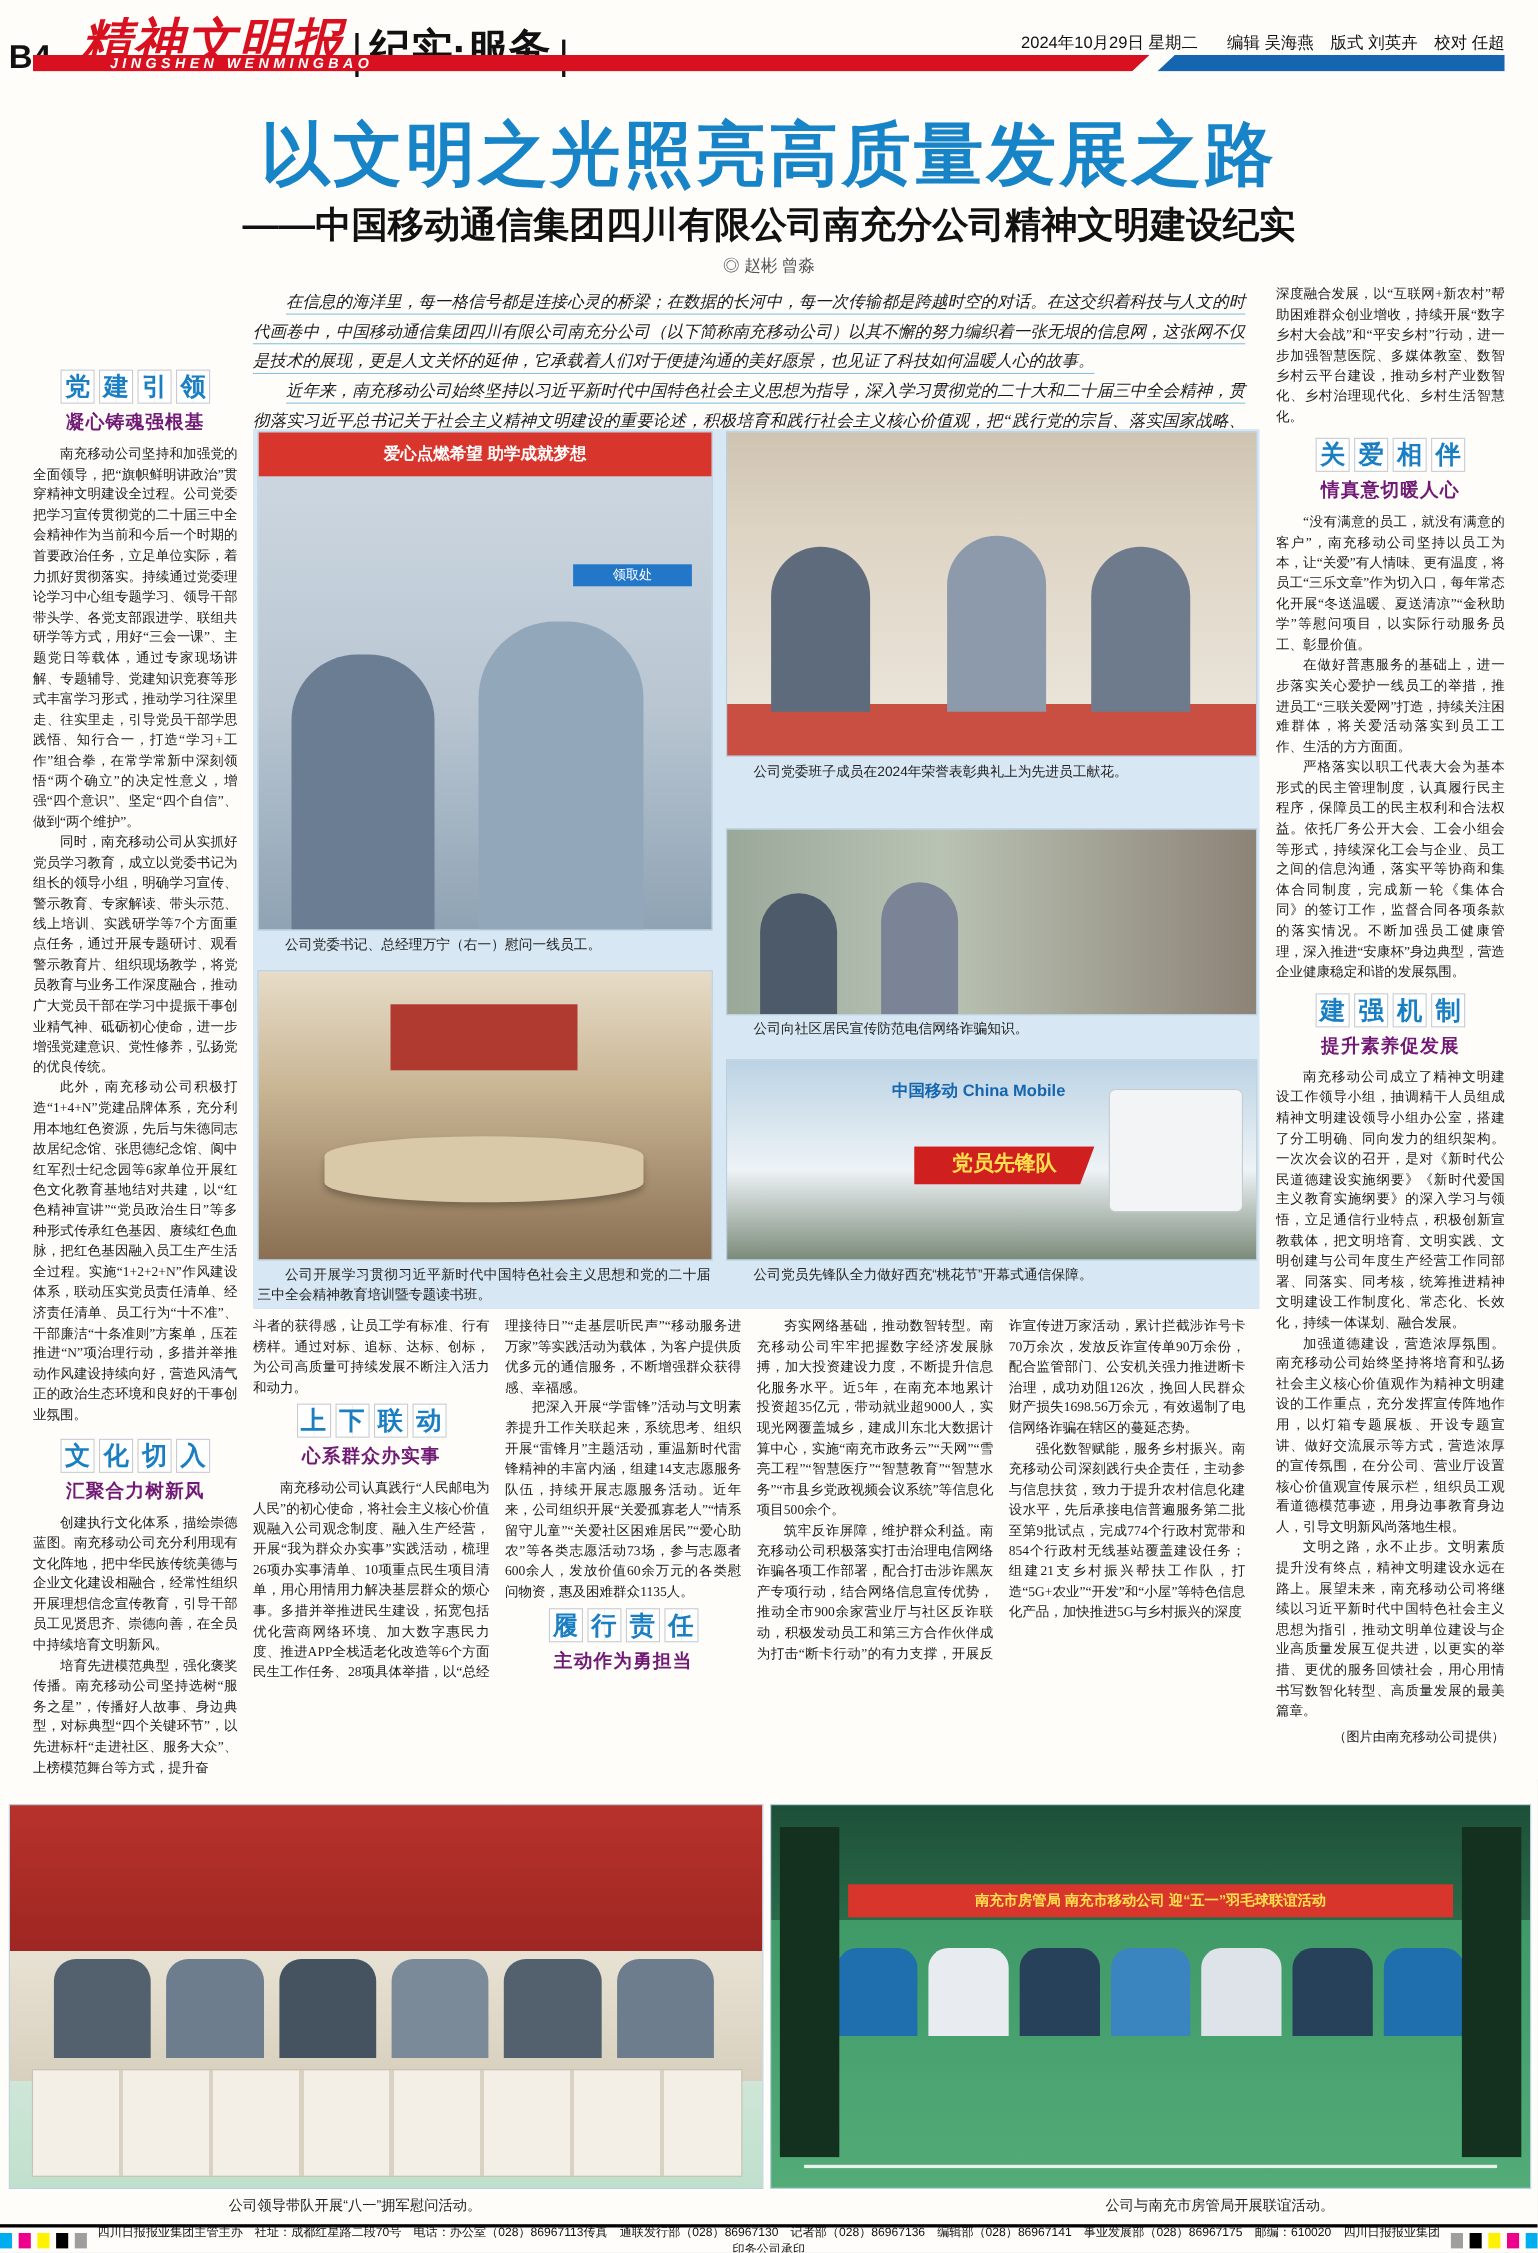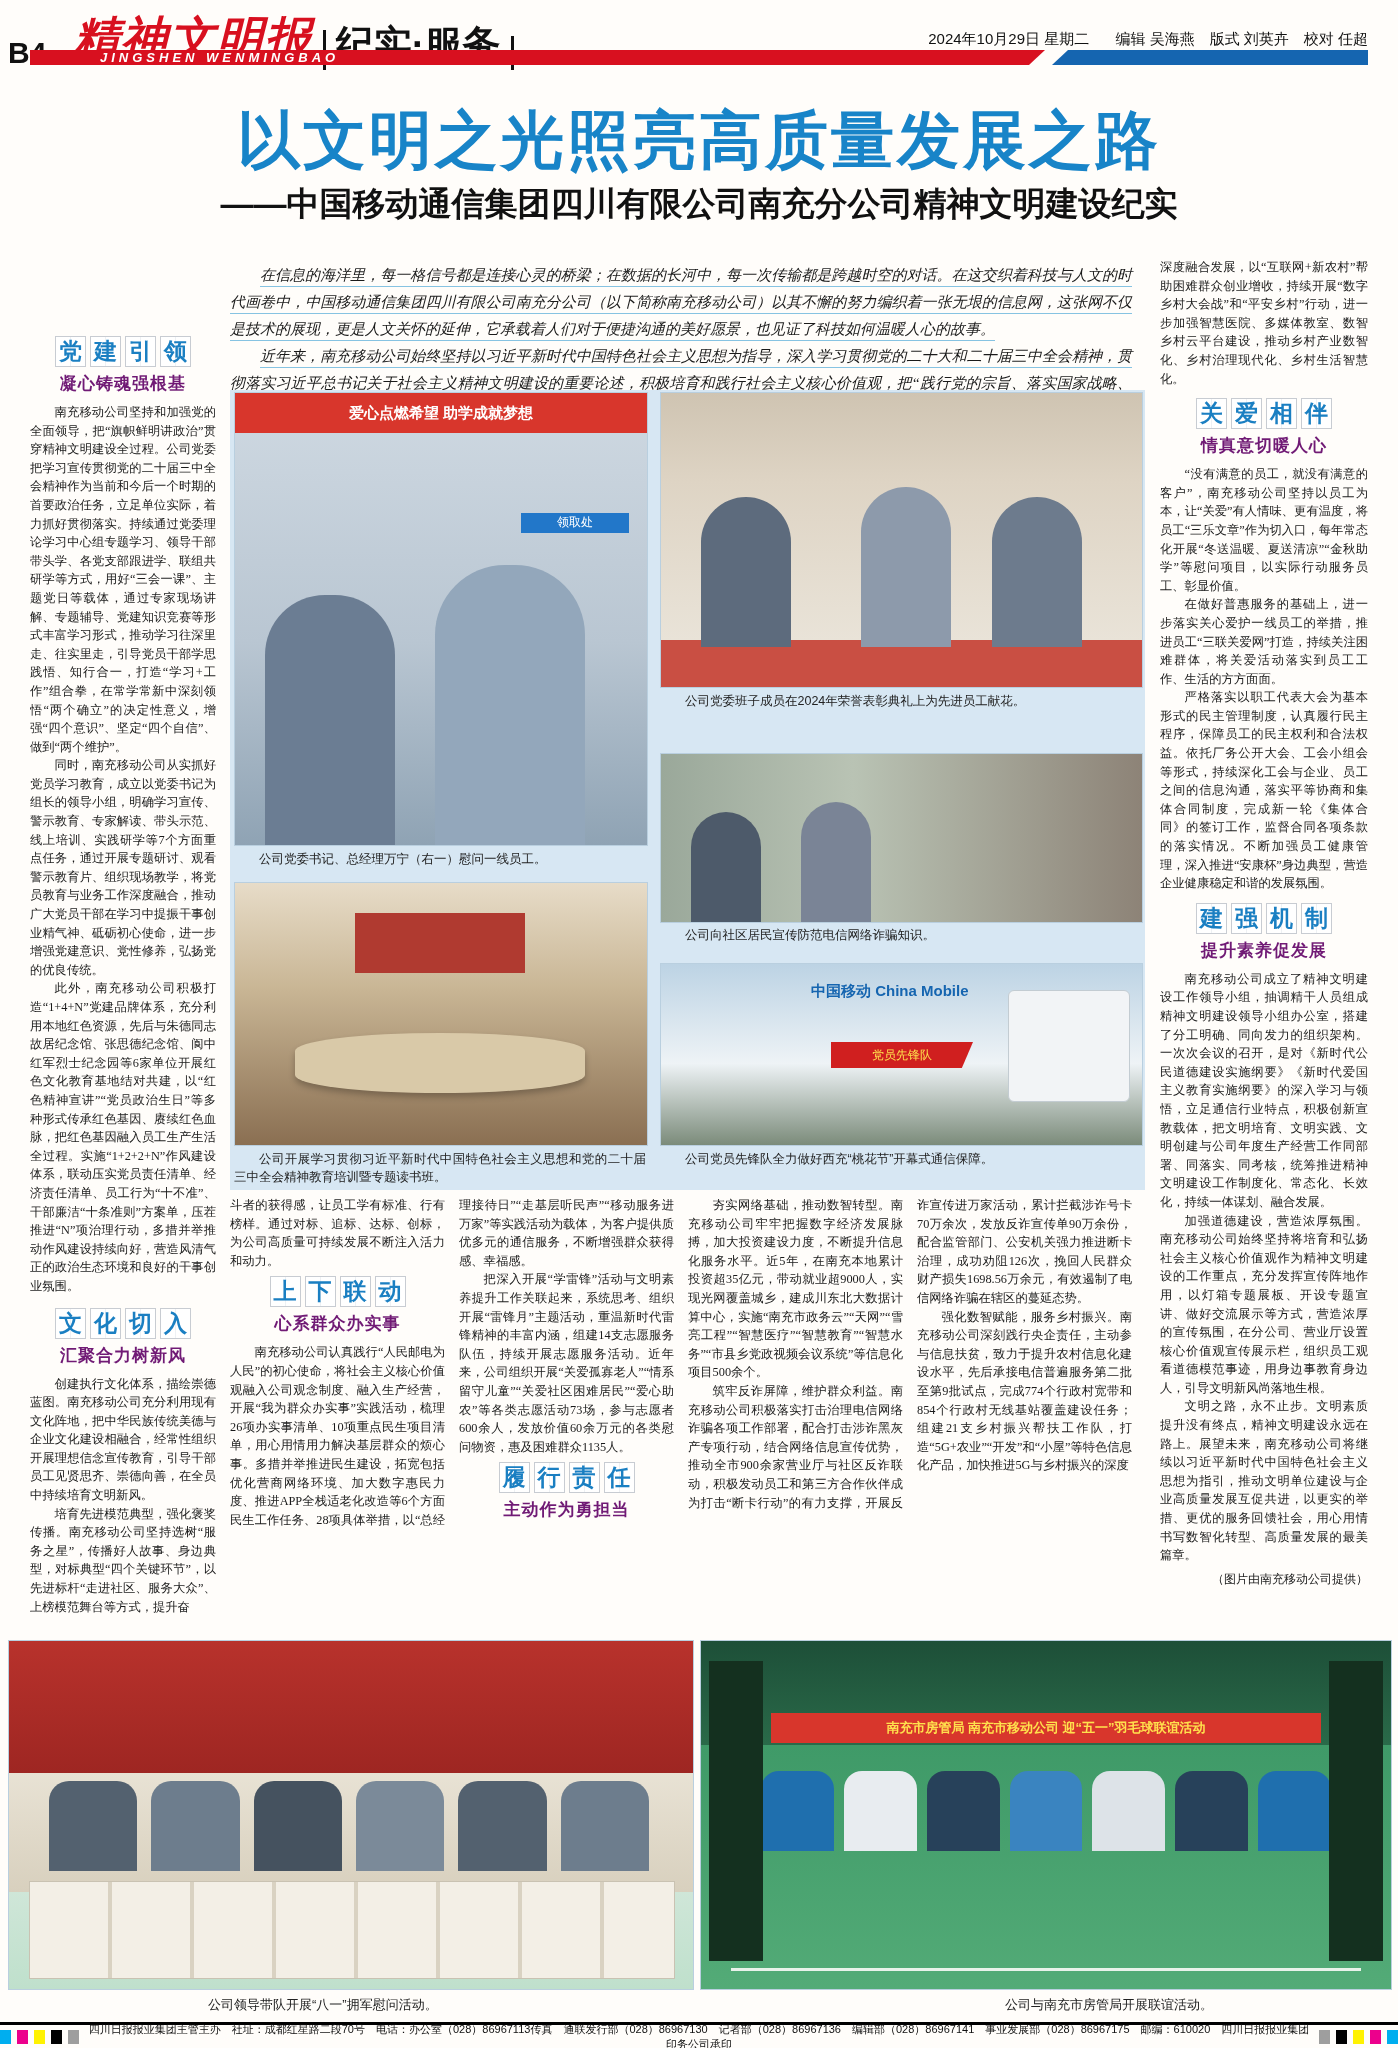--- a/index.html
+++ b/index.html
@@ -44,21 +44,21 @@
   
   .collage{background:#d7e7f3;}
   .photo{position:absolute;overflow:hidden;border:1px solid #b9cfdf;}
   .pcap{position:absolute;font-family:"Liberation Sans",sans-serif;font-size:12.5px;
         line-height:1.45;color:#222;text-align:justify;text-indent:2em;}
   .ovl-banner{position:absolute;background:#d8362c;color:#fff;font-family:"Liberation Sans",sans-serif;
               font-weight:bold;text-align:center;}
   .ovl-sign{position:absolute;background:#2277c9;color:#fff;font-family:"Liberation Sans",sans-serif;
             font-size:12px;text-align:center;line-height:1.3;padding:2px 19px;}
   .ovl-flag{position:absolute;background:#d01f1f;color:#ffe14d;font-family:"Liberation Sans",sans-serif;
-            font-weight:normal;font-size:12px;text-align:center;line-height:1.2;padding:6px 1px;
+            font-weight:bold;font-size:19px;text-align:center;line-height:1.2;padding:6px 12px;
             clip-path:polygon(0 0,100% 0,92% 100%,0 100%);}
   .ovl-brand{position:absolute;color:#1565b0;font-family:"Liberation Sans",sans-serif;
              font-weight:bold;font-size:15px;}
   
   .bcap{position:absolute;font-family:"Liberation Sans",sans-serif;font-size:13px;color:#222;}
   
   .footrule{background:#000;}
   .footer{font-family:"Liberation Sans",sans-serif;font-size:11px;color:#111;display:flex;
           align-items:center;gap:6px;}
   .chip{width:11px;height:14px;display:inline-block;}
@@ -81,20 +81,21 @@
     <span style="display:inline-block;width:18px;"></span>
     <span>编辑 吴海燕　版式 刘英卉　校对 任超</span>
   </div>
   <div class="abs band-red" style="left:30px;top:50px;width:1015px;height:15px;">
     <div class="band-latin" style="padding-left:70px;">JINGSHEN WENMINGBAO</div>
   </div>
   <div class="abs band-blue" style="left:1052px;top:50px;width:316px;height:15px;"></div>
 
   <div class="abs headline" style="left:0;top:98px;width:1398px;">以文明之光照亮高质量发展之路</div>
   <div class="abs subheadline" style="left:0;top:182px;width:1398px;">——中国移动通信集团四川有限公司南充分公司精神文明建设纪实</div>
+  <div class="abs byline" style="left:0;top:232px;width:1398px;">◎ 赵彬 曾淼</div>
 
   <div class="abs intro" style="left:230px;top:262px;width:902px;">
     <p>在信息的海洋里，每一格信号都是连接心灵的桥梁；在数据的长河中，每一次传输都是跨越时空的对话。在这交织着科技与人文的时代画卷中，中国移动通信集团四川有限公司南充分公司（以下简称南充移动公司）以其不懈的努力编织着一张无垠的信息网，这张网不仅是技术的展现，更是人文关怀的延伸，它承载着人们对于便捷沟通的美好愿景，也见证了科技如何温暖人心的故事。</p>
     <p>近年来，南充移动公司始终坚持以习近平新时代中国特色社会主义思想为指导，深入学习贯彻党的二十大和二十届三中全会精神，贯彻落实习近平总书记关于社会主义精神文明建设的重要论述，积极培育和践行社会主义核心价值观，把“践行党的宗旨、落实国家战略、履行央企责任、服务治蜀兴川”作为行动纲要，不断深化文明单位创建和企业文化建设，全力提升精神文明建设水平，为公司加快数智化转型、实现高质量发展提供坚强的思想保证、强大的精神力量和丰润的道德滋养。</p>
   </div>
 
   <div class="abs leftcol coltext" style="left:30px;top:330px;width:186px;height:1300px;">
     <div class="sec-head">
       <div><span class="boxchar">党</span><span class="boxchar">建</span><span class="boxchar">引</span><span class="boxchar">领</span></div>
       <div class="sec-sub">凝心铸魂强根基</div>

